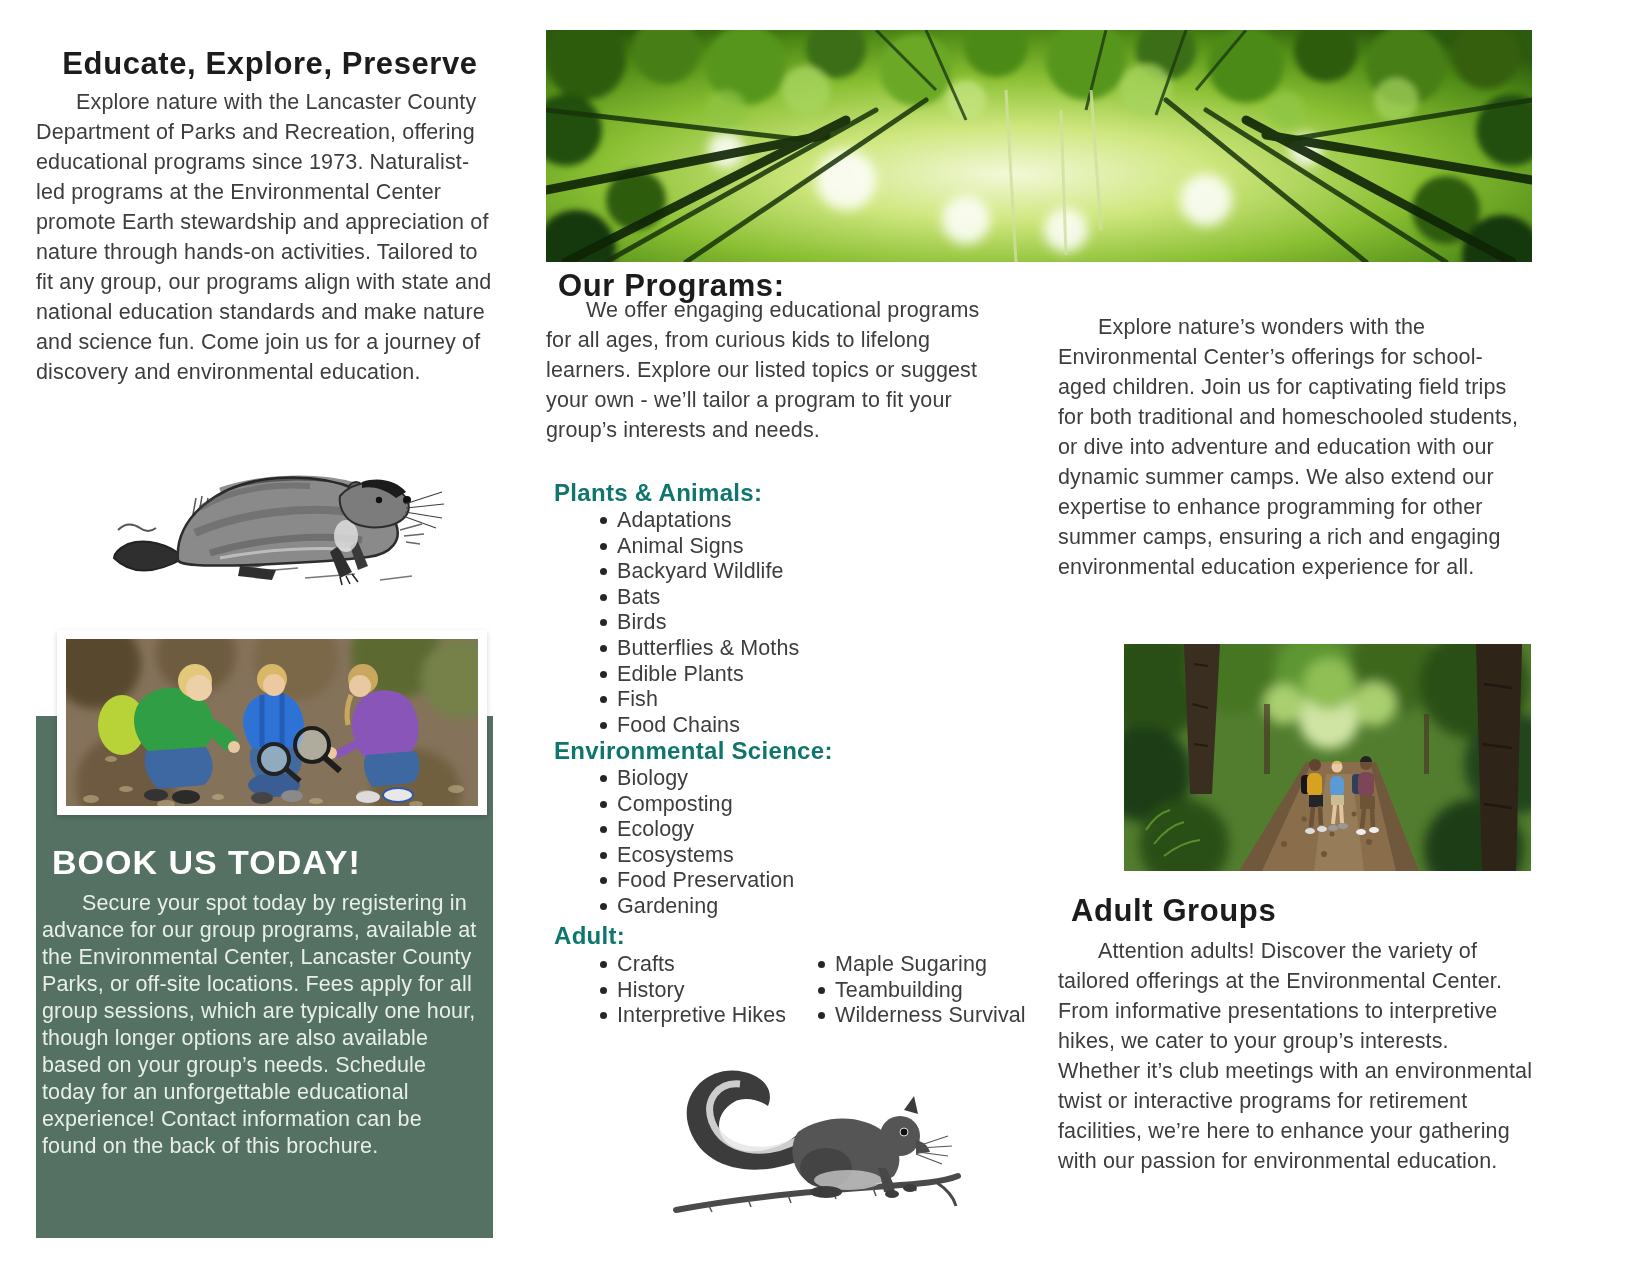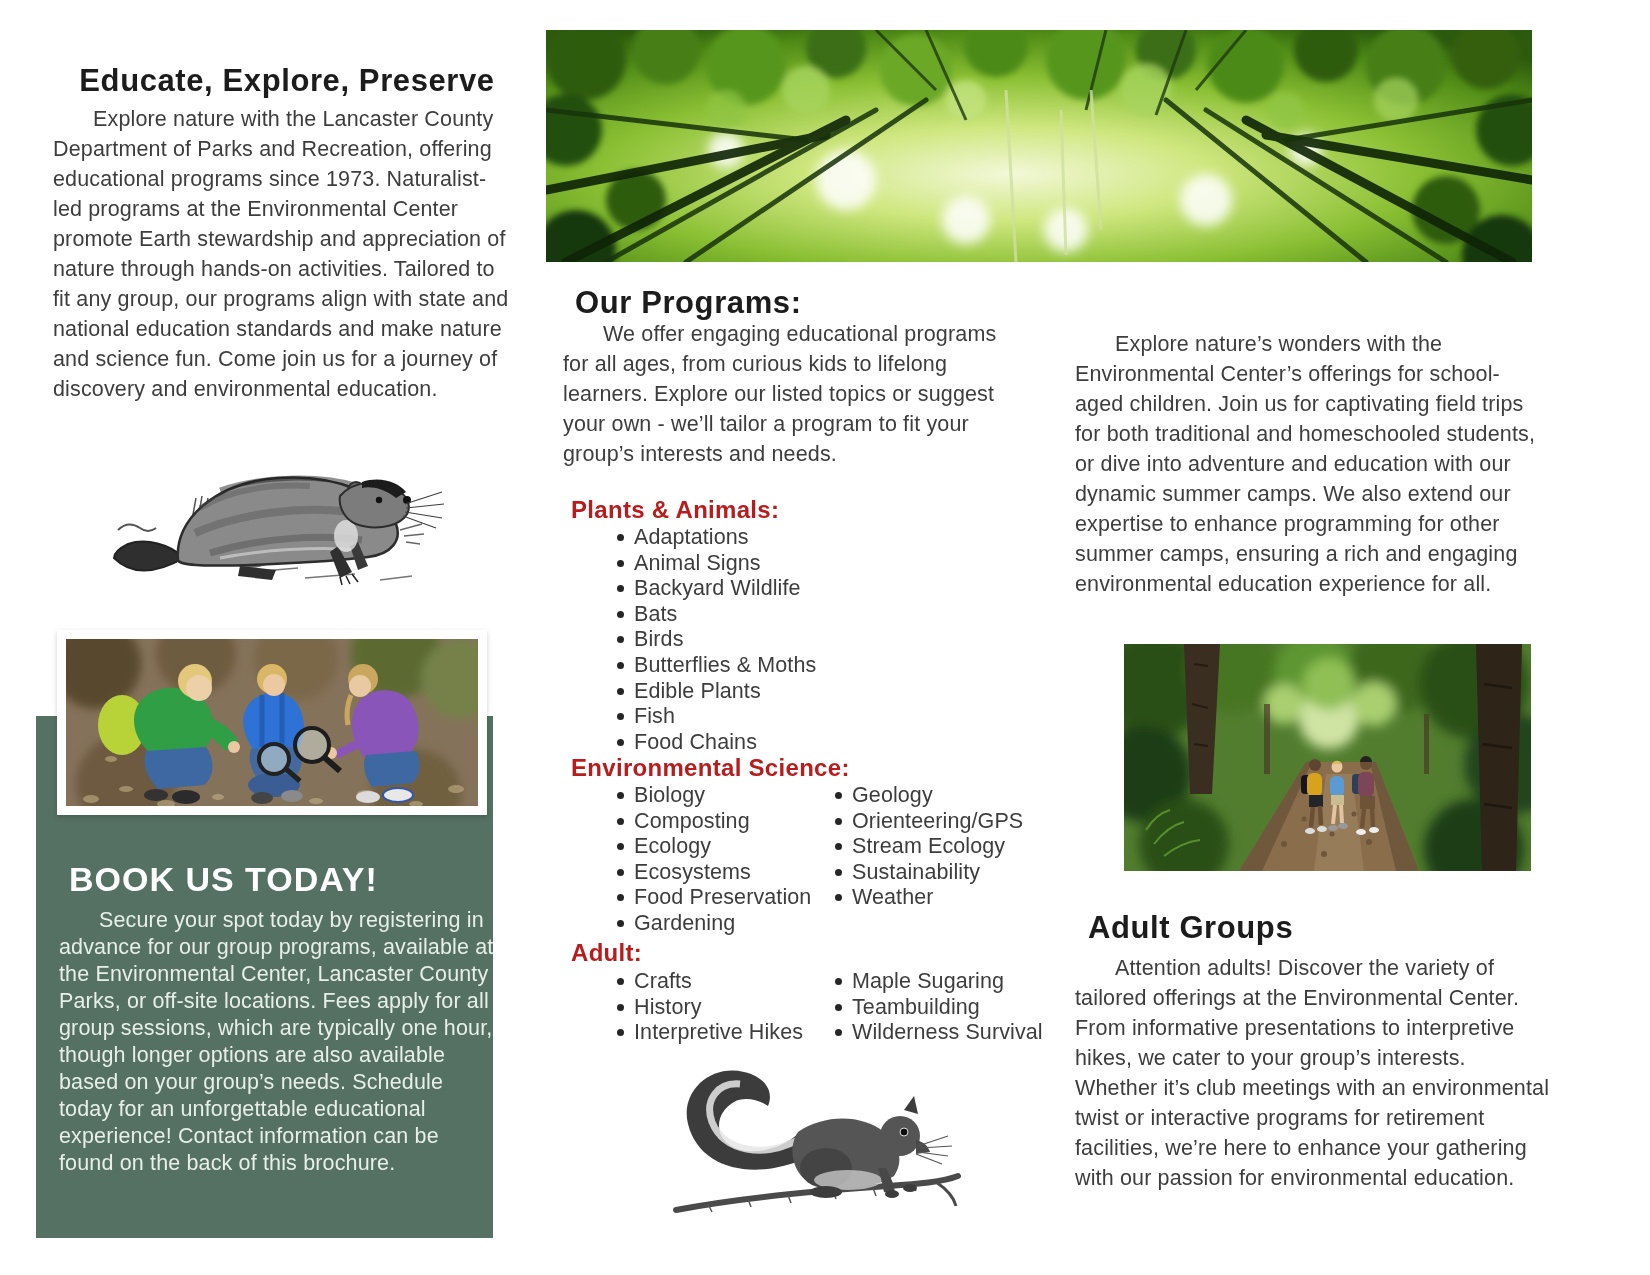--- a/index.html
+++ b/index.html
@@ -1,21 +1,21 @@
 <!DOCTYPE html>
 <html><head>
 <meta charset="utf-8">
 <style>
   html,body{margin:0;padding:0;background:#ffffff;}
   .page{position:relative;width:1650px;height:1275px;background:#ffffff;overflow:hidden;
         font-family:"Liberation Sans",sans-serif;}
   .abs{position:absolute;}
-  h1,h2,h3,p,ul{margin:17px;padding:0;}
+  h1,h2,h3,p,ul{margin:0;padding:0;}
   .h-main{font-size:31px;font-weight:800;color:#1c1c1c;letter-spacing:.6px;}
-  .h-sub{font-size:24px;font-weight:800;color:#b91c1c;letter-spacing:.3px;}
+  .h-sub{font-size:24px;font-weight:800;color:#0f766e;letter-spacing:.3px;}
   .body-text{font-size:21.5px;line-height:30px;color:#3d3d3d;text-indent:40px;letter-spacing:.15px;}
   ul{list-style:none;}
   li{font-size:21.5px;line-height:25.6px;color:#3d3d3d;position:relative;padding-left:19px;
      letter-spacing:.1px;white-space:nowrap;}
   li::before{content:"";position:absolute;left:2px;top:9px;width:7px;height:7px;border-radius:50%;background:#262626;}
   .green-box{background:#557164;}
   .book-title{font-size:34px;font-weight:800;color:#ffffff;letter-spacing:1px;}
   .book-body{font-size:21.5px;line-height:27px;color:#e8efe8;text-indent:40px;letter-spacing:.15px;}
   .photo-frame{background:#ffffff;border:9px solid #ffffff;box-shadow:0 2px 5px rgba(0,0,0,.18);box-sizing:content-box;}
   svg{display:block;}
@@ -206,21 +206,21 @@
           <path d="M520,225 L515,80"></path>
           <path d="M555,200 L545,60"></path>
       </g>
     </svg>
   </div>
 
   <div class="abs" style="left:540px;top:262px;width:500px;height:1013px;">
 
     <h2 class="abs h-main" style="left:18px;top:6px;">Our Programs:</h2>
 
-    <p class="abs body-text" style="left:6px;top:40px;width:462px;">We offer engaging educational programs for all ages, from curious kids to lifelong learners. Explore our listed topics or suggest your own - we’ll tailor a program to fit your group’s interests and needs.</p>
+    <p class="abs body-text" style="left:6px;top:33px;width:462px;">We offer engaging educational programs for all ages, from curious kids to lifelong learners. Explore our listed topics or suggest your own - we’ll tailor a program to fit your group’s interests and needs.</p>
 
     <h3 class="abs h-sub" style="left:14px;top:217px;">Plants &amp; Animals:</h3>
     <ul class="abs" style="left:58px;top:246px;width:222px;">
         <li>Adaptations</li>
         <li>Animal Signs</li>
         <li>Backyard Wildlife</li>
         <li>Bats</li>
         <li>Birds</li>
         <li>Butterflies &amp; Moths</li>
         <li>Edible Plants</li>
@@ -229,27 +229,20 @@
       </ul>
 
     <h3 class="abs h-sub" style="left:14px;top:475px;">Environmental Science:</h3>
     <ul class="abs" style="left:58px;top:504px;width:222px;">
         <li>Biology</li>
         <li>Composting</li>
         <li>Ecology</li>
         <li>Ecosystems</li>
         <li>Food Preservation</li>
         <li>Gardening</li>
-      </ul>
-    <ul class="abs" style="left:276px;top:504px;width:245px;">
-        <li>Geology</li>
-        <li>Orienteering/GPS</li>
-        <li>Stream Ecology</li>
-        <li>Sustainability</li>
-        <li>Weather</li>
       </ul>
 
     <h3 class="abs h-sub" style="left:14px;top:660px;">Adult:</h3>
     <ul class="abs" style="left:58px;top:690px;width:222px;">
         <li>Crafts</li>
         <li>History</li>
         <li>Interpretive Hikes</li>
       </ul>
     <ul class="abs" style="left:276px;top:690px;width:245px;">
         <li>Maple Sugaring</li>

